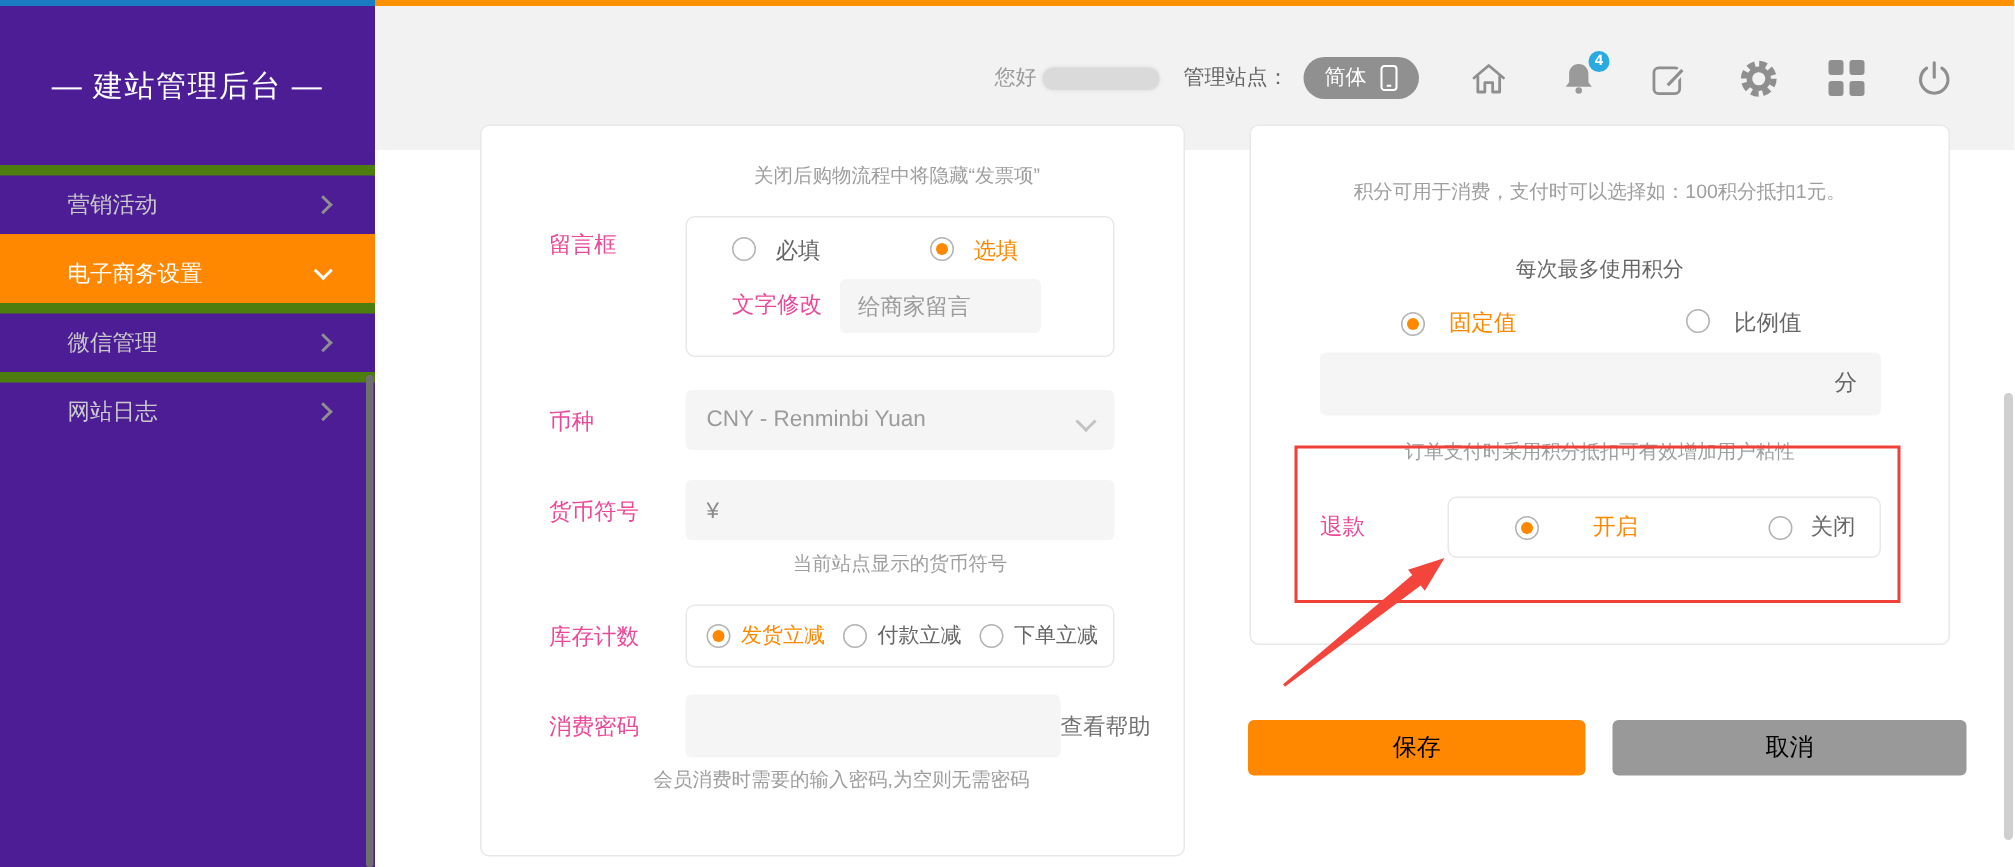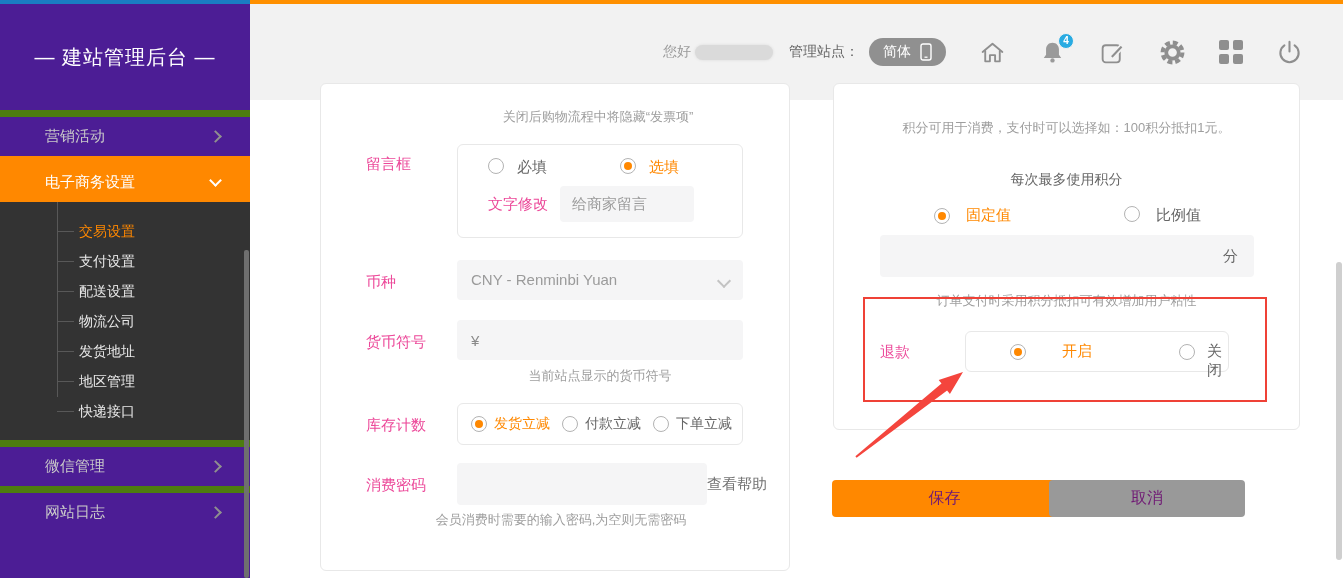--- a/index.html
+++ b/index.html
@@ -42,21 +42,21 @@
   .hint{color:#9e9e9e;font-size:13px;line-height:16px;text-align:center}
   .ibox{background:#f5f5f6;border-radius:4px;border:none;color:#9b9b9b;font-size:15px;font-family:"Liberation Sans","DejaVu Sans",sans-serif}
   .obox{border:1px solid #e8e8e8;border-radius:6px}
   .radio{width:16px;height:16px;border:1px solid #b3b3b3;border-radius:50%;background:#fff;display:inline-block;position:relative;flex:none;cursor:pointer}
   .radio.sel::after{content:"";position:absolute;left:3px;top:3px;width:8px;height:8px;border-radius:50%;background:#ff8800}
   .opt{font-size:15px;color:#666;cursor:pointer}
   .opt.on{color:#ff8800}
   .sel-chev{position:absolute;right:14px;top:16px;width:10px;height:10px;border-top:2px solid #c3c3c3;border-right:2px solid #c3c3c3;transform:rotate(135deg)}
 
   
-  .btn{display:flex;align-items:center;justify-content:center;color:#701a75;font-size:16px;border-radius:4px;cursor:pointer}
+  .btn{display:flex;align-items:center;justify-content:center;color:#000000;font-size:16px;border-radius:4px;cursor:pointer}
 
   
   .red-box{left:863px;top:297px;width:404px;height:105px;border:2px solid #ef4136;z-index:5;pointer-events:none}
   .page-scroll{left:1336px;top:262px;width:6px;height:298px;background:#cfcfcf;border-radius:3px}
 </style>
 </head>
 <body>
 
 <div class="abs topline-blue"></div>
 <div class="abs topline-orange"></div>
@@ -66,29 +66,20 @@
 
   <div class="navitem">
     <span>营销活动</span>
     <span class="chev"></span>
   </div>
   <div class="navitem active">
     <span>电子商务设置</span>
     <span class="chev down"></span>
   </div>
 
-  <div class="subnav">
-    <div class="subitem active">交易设置</div>
-    <div class="subitem">支付设置</div>
-    <div class="subitem">配送设置</div>
-    <div class="subitem">物流公司</div>
-    <div class="subitem">发货地址</div>
-    <div class="subitem">地区管理</div>
-    <div class="subitem">快递接口</div>
-  </div>
 
   <div class="navitem">
     <span>微信管理</span>
     <span class="chev"></span>
   </div>
   <div class="navitem">
     <span>网站日志</span>
     <span class="chev"></span>
   </div>
 
@@ -211,29 +202,29 @@
   </div>
 
   <div class="abs" style="left:46px;top:151px;width:374px;height:42px">
     <input class="ibox" style="width: 100%; height: 100%; padding: 0px 40px 0px 14px;" value="">
     <span class="abs" style="right:16px;top:0;line-height:42px;font-size:15px;color:#666">分</span>
   </div>
 
   <div class="abs hint" style="left:0;right:0;top:209px">订单支付时采用积分抵扣可有效增加用户粘性</div>
 
   <div class="abs flabel" style="left:46px;top:258px">退款</div>
-  <div class="abs obox" style="left:131px;top:247px;width:264px;height:41px">
+  <div class="abs obox" style="left:131px;top:247px;width:289px;height:41px">
     <span class="radio sel abs" style="left:44px;top:12px"></span>
     <span class="opt on abs" style="left:96px;top:10px">开启</span>
     <span class="radio abs" style="left:193px;top:12px"></span>
     <span class="opt abs" style="left:241px;top:10px">关闭</span>
   </div>
 </div>
 
 <div class="abs btn" style="left:832px;top:480px;width:225px;height:37px;background:#ff8800">保存</div>
-<div class="abs btn" style="left:1049px;top:480px;width:196px;height:37px;background:#999">取消</div>
+<div class="abs btn" style="left:1075px;top:480px;width:236px;height:37px;background:#999">取消</div>
 
 <div class="abs red-box"></div>
 <svg class="abs" style="left:840px;top:360px;z-index:6;pointer-events:none" width="140" height="110" viewBox="0 0 140 110">
   <polygon points="16.6,97.8 107.1,30.4 109.9,33.9 123,12 98.7,19.9 101.5,23.4 15.4,96.2" fill="#f4453d"></polygon>
 </svg>
 
 <div class="abs page-scroll"></div>
 
 </body></html>

